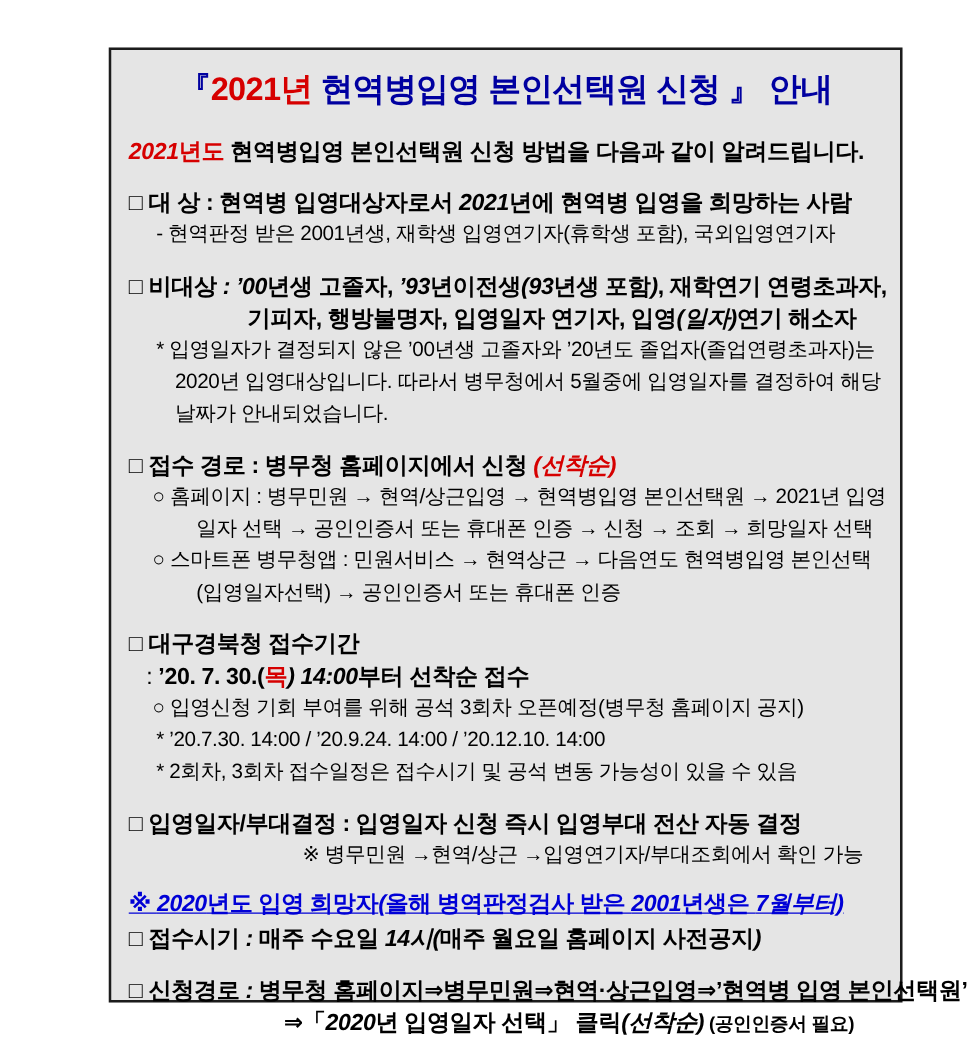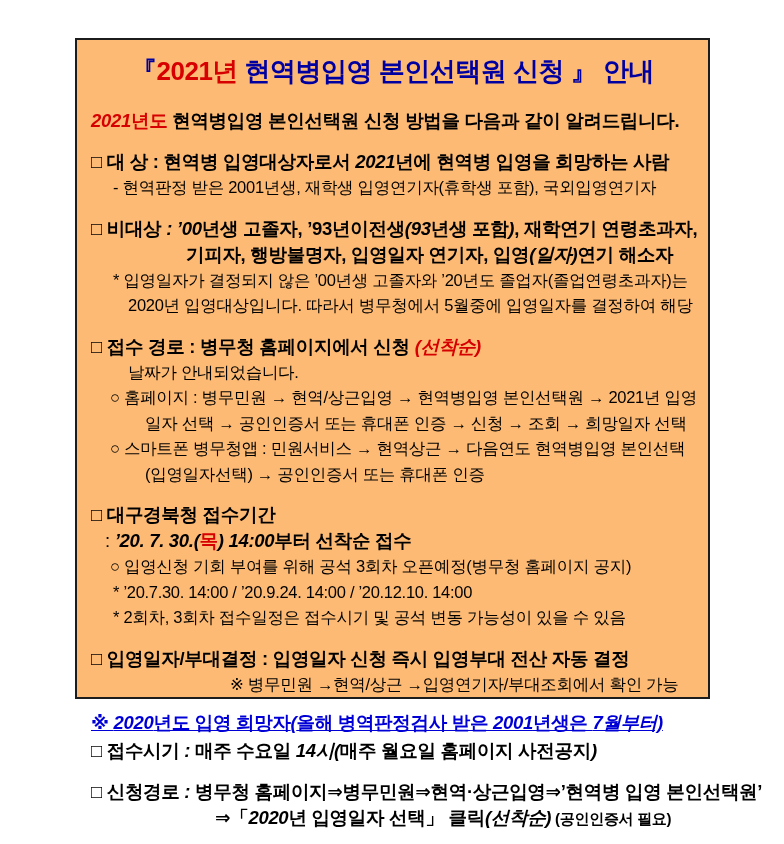--- a/index.html
+++ b/index.html
@@ -2,23 +2,23 @@
 <html><head>
 <meta charset="utf-8">
 <style>
   html,body{margin:0;padding:0;background:#ffffff;}
   .page{
     position:relative;width:784px;height:844px;background:#ffffff;
     font-family:"Liberation Sans","DejaVu Sans",sans-serif;color:#000;
     overflow:hidden;
   }
   .frame{
-    position:absolute;left:75px;top:38px;width:635px;height:661px;
+    position:absolute;left:87px;top:38px;width:635px;height:764px;
     border:2px solid #1c1c1c;box-sizing:border-box;
-    padding:10px 14px 8px 14px;background:#fdba74;
+    padding:10px 14px 8px 14px;background:#e5e5e5;
   }
   .ln{line-height:25px;white-space:nowrap;letter-spacing:-0.3px;font-size:16.5px;}
   .t{
     text-align:center;font-size:26px;font-weight:bold;color:#0000a0;
     line-height:34px;margin-top:4px;letter-spacing:-0.5px;
   }
   .intro{font-size:18.5px;font-weight:bold;margin-top:19px;line-height:27px;}
   .h{font-size:18.5px;font-weight:bold;margin-top:15px;line-height:26px;}
   .h2{font-size:18.5px;font-weight:bold;line-height:26px;}
   .sub{font-size:16.5px;line-height:25.5px;}
@@ -39,34 +39,34 @@
 <div class="page">
   <div class="frame">
 
     <div class="ln t"><span>『</span><span style="color: rgb(214, 0, 0);">2021년</span><span> 현역병입영 본인선택원 신청 』 안내</span></div>
 
     <div class="ln intro"><span style="font-style: italic; color: rgb(214, 0, 0);">2021</span><span style="color: rgb(214, 0, 0);">년도</span><span> 현역병입영 본인선택원 신청 방법을 다음과 같이 알려드립니다.</span></div>
 
     <div class="ln h"><span>□ 대 상 : 현역병 입영대상자로서 </span><span style="font-style: italic;">2021</span><span>년에 현역병 입영을 희망하는 사람</span></div>
     <div class="ln sub in1"><span>- 현역판정 받은 2001년생, 재학생 입영연기자(휴학생 포함), 국외입영연기자</span></div>
 
-    <div class="ln h"><span>□ 비대상 </span><span style="font-style: italic;">: </span><span style="font-style: italic;">’00</span><span>년생 고졸자, </span><span style="">’93</span><span>년이전생</span><span style="font-style: italic;">(93</span><span>년생 포함</span><span style="font-style: italic;">)</span><span>, 재학연기 연령초과자,</span></div>
+    <div class="ln h"><span>□ 비대상 </span><span style="font-style: italic;">: </span><span style="font-style: italic;">’00</span><span>년생 고졸자, </span><span style="font-style: italic;">’93</span><span>년이전생</span><span style="font-style: italic;">(93</span><span>년생 포함</span><span style="font-style: italic;">)</span><span>, 재학연기 연령초과자,</span></div>
     <div class="ln h2 in5"><span>기피자, 행방불명자, 입영일자 연기자, 입영</span><span style="font-style: italic;">(일자)</span><span>연기 해소자</span></div>
     <div class="ln sub in1"><span>* 입영일자가 결정되지 않은 ’00년생 고졸자와 ’20년도 졸업자(졸업연령초과자)는</span></div>
     <div class="ln sub in2"><span>2020년 입영대상입니다. 따라서 병무청에서 5월중에 입영일자를 결정하여 해당</span></div>
+    <div class="ln sub in2"><span>날짜가 안내되었습니다.</span></div>
+
     <div class="ln h"><span>□ 접수 경로 : 병무청 홈페이지에서 신청 </span><span style="font-style: italic; color: rgb(214, 0, 0);">(선착순)</span></div>
-
-    <div class="ln sub in2"><span>날짜가 안내되었습니다.</span></div>
     <div class="ln sub in3"><span>○ 홈페이지 : 병무민원 → 현역/상근입영 → 현역병입영 본인선택원 → 2021년 입영</span></div>
     <div class="ln sub in4"><span>일자 선택 → 공인인증서 또는 휴대폰 인증 → 신청 →  조회 → 희망일자 선택</span></div>
     <div class="ln sub in3"><span>○ 스마트폰 병무청앱 : 민원서비스 → 현역상근 → 다음연도 현역병입영 본인선택</span></div>
     <div class="ln sub in4"><span>(입영일자선택) →  공인인증서 또는 휴대폰 인증</span></div>
 
     <div class="ln h"><span>□ 대구경북청 접수기간</span></div>
-    <div class="ln h2 in8"><span style="font-weight: normal;">: </span><span style="font-style: italic;">’20. 7. 30.(</span><span style="color: rgb(214, 0, 0);">목</span><span style="font-style: italic;">) </span><span style="font-style: italic; margin-top: 10px;">14:00</span><span>부터 선착순 접수</span></div>
+    <div class="ln h2 in8"><span style="font-weight: normal;">: </span><span style="">’20. 7. 30.(</span><span style="color: rgb(214, 0, 0);">목</span><span style="font-style: italic;">) </span><span style="font-style: italic; margin-top: 10px;">14:00</span><span>부터 선착순 접수</span></div>
     <div class="ln sub in3"><span>○ 입영신청 기회 부여를 위해 공석 3회차 오픈예정(병무청 홈페이지 공지)</span></div>
     <div class="ln sub in1"><span>* ’20.7.30. 14:00 / ’20.9.24. 14:00 / ’20.12.10. 14:00</span></div>
     <div class="ln sub in1"><span>* 2회차, 3회차 접수일정은 접수시기 및 공석 변동 가능성이 있을 수 있음</span></div>
 
     <div class="ln h"><span>□ 입영일자/부대결정 : 입영일자 신청 즉시 입영부대 전산 자동 결정</span></div>
     <div class="ln sub in6"><span>※ 병무민원 →현역/상근 →입영연기자/부대조회에서 확인 가능</span></div>
 
     <div class="ln blue"><span>※ </span><span style="font-style: italic;">2020</span><span>년도 입영 희망자</span><span style="font-style: italic;">(</span><span>올해 병역판정검사 받은 </span><span style="font-style: italic;">2001</span><span>년생은 </span><span style="font-style: italic;">7월부터)</span></div>
     <div class="ln h mt0"><span>□ 접수시기 </span><span style="font-style: italic;">: </span><span>매주 수요일 </span><span style="font-style: italic;">14시(</span><span>매주 월요일 홈페이지 사전공지</span><span style="font-style: italic;">)</span></div>
 

